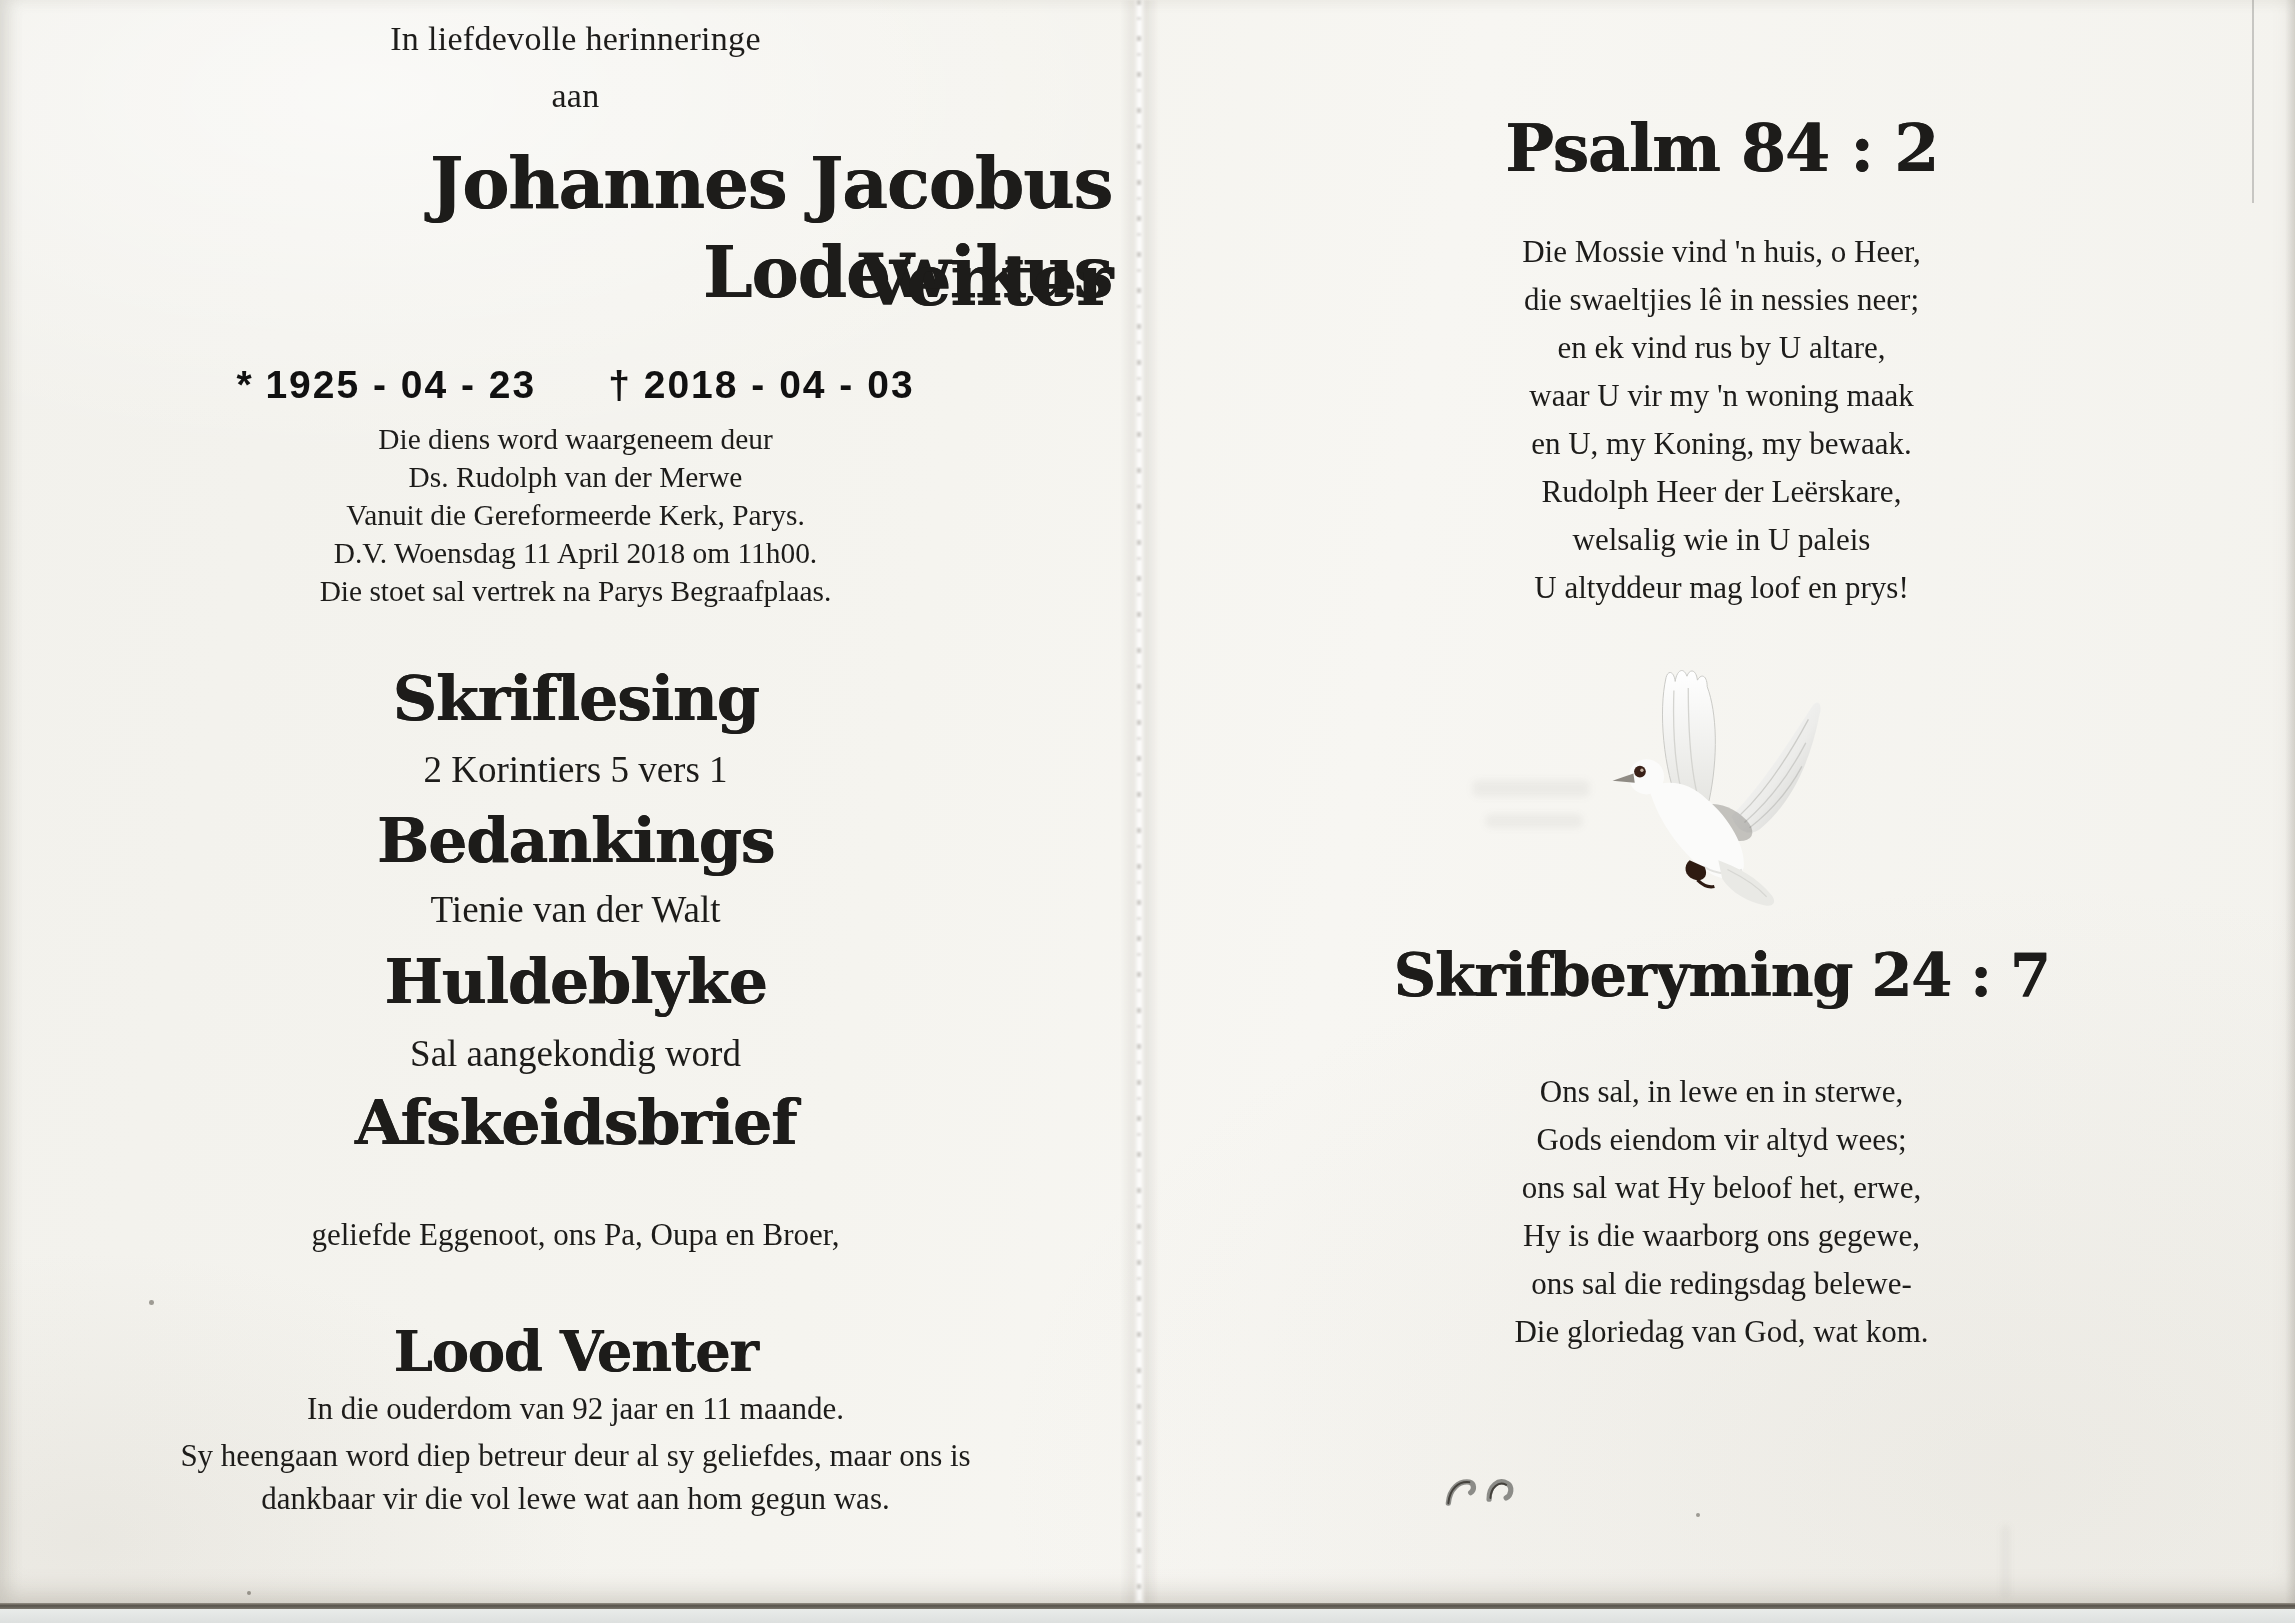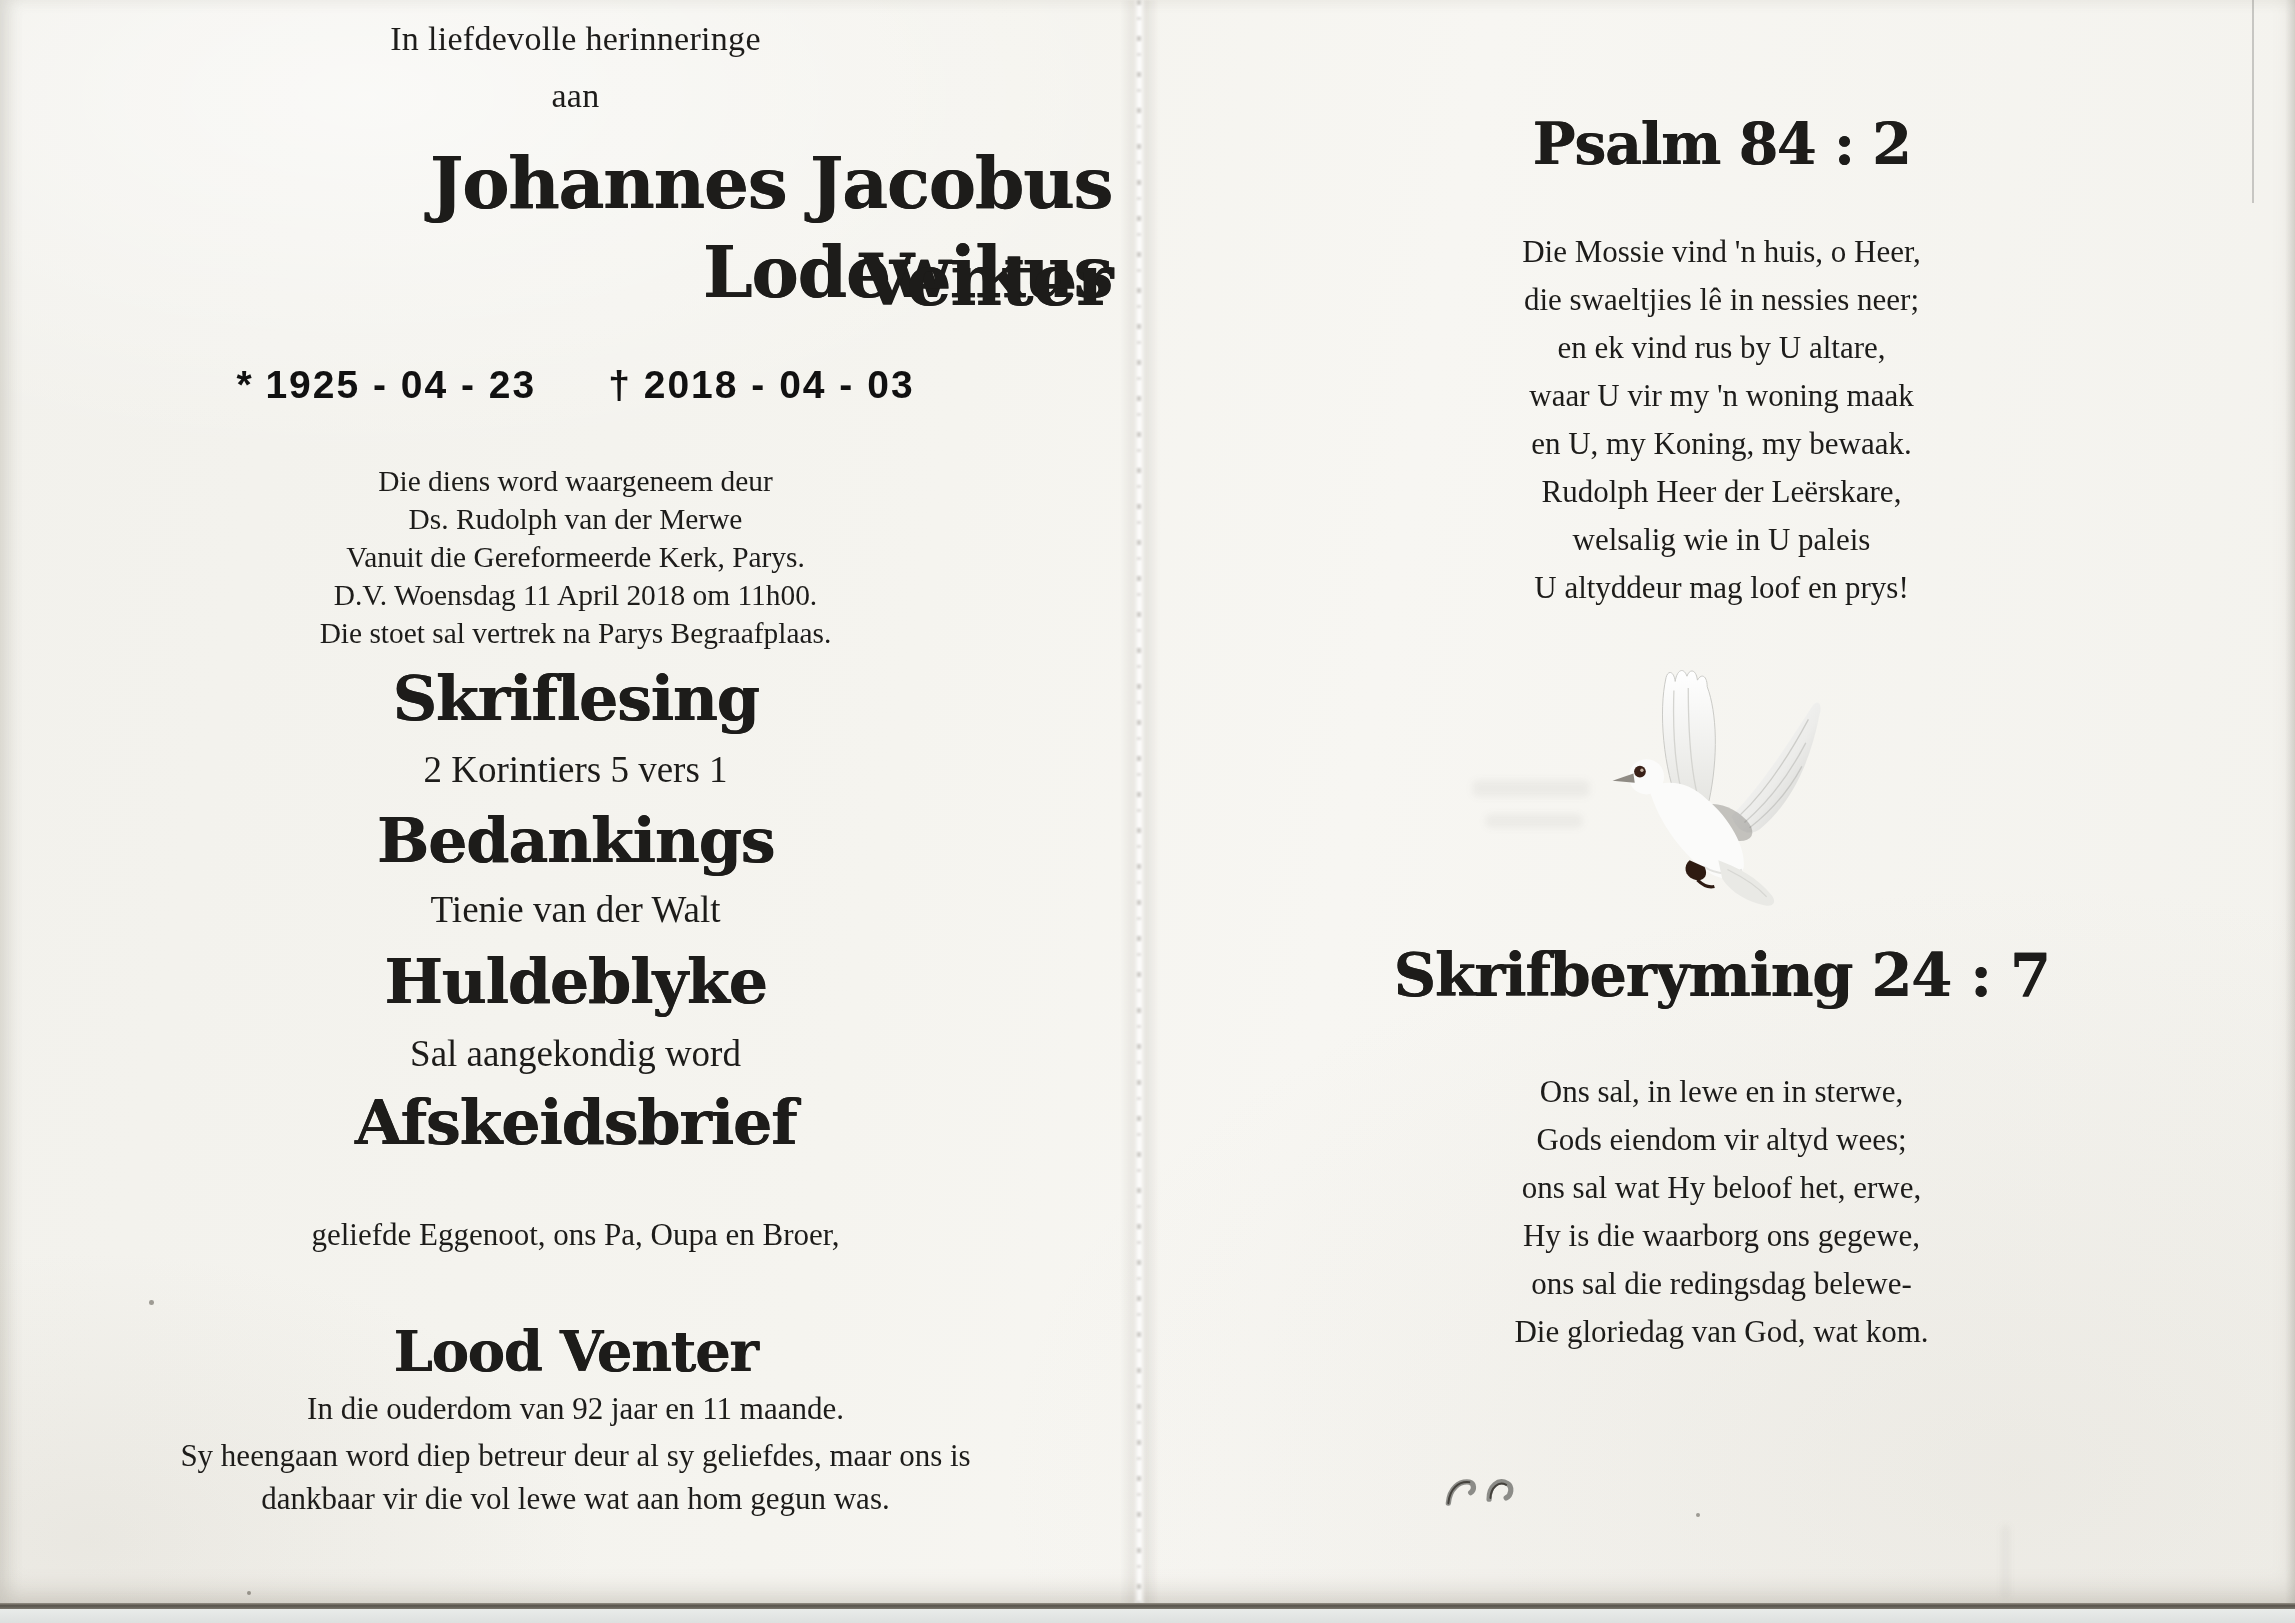--- a/index.html
+++ b/index.html
@@ -46,21 +46,21 @@
   .page-right { position:absolute; left:1296px; top:0; width:851px; height:1604px; }
 
   .serif-sm   { font-size:37px; line-height:1.25; }
   .intro      { font-size:34px; letter-spacing:0.3px; }
   .gothic {
     font-family:"DejaVu Serif", serif; font-weight:bold;
     text-shadow:0.4px 0 0 currentColor; letter-spacing:-1.3px;
   }
   .name-line   { font-size:71px; line-height:1.25;text-align:right; }
   .sect-head   { font-size:62px; }
-  .psalm-head  { font-size:57px; }
+  .psalm-head  { font-size:65px; }
   .skrif-head  { font-size:59px; }
   .lood-head   { font-size:56px; }
   .dates-row {
     font-family:"Liberation Sans", sans-serif; font-weight:bold;
     font-size:39px; letter-spacing:2px; color:#111;
     display:flex; justify-content:center; gap:72px;
   }
   .dates-row .sym { margin-right:11.8px; }
   .linelist div { text-align:center; }
   .service-block div { font-size:29.4px; line-height:38px; }
@@ -89,21 +89,21 @@
 
     <div class="abs dates-row" style="top:363px">
       <span>
         <span class="sym">*</span><span>1925 - 04 - 23</span>
       </span>
       <span>
         <span class="sym">†</span><span>2018 - 04 - 03</span>
       </span>
     </div>
 
-    <div class="abs service-block linelist" style="top:462px">
+    <div class="abs service-block linelist" style="top:420px">
       <div>Die diens word waargeneem deur</div>
       <div>Ds. Rudolph van der Merwe</div>
       <div>Vanuit die Gereformeerde Kerk, Parys.</div>
       <div>D.V. Woensdag 11 April 2018 om 11h00.</div>
       <div>Die stoet sal vertrek na Parys Begraafplaas.</div>
     </div>
 
     <div class="abs gothic sect-head" style="top:662px">Skriflesing</div>
     <div class="abs serif-sm" style="top:747px">2 Korintiers 5 vers 1</div>
 

